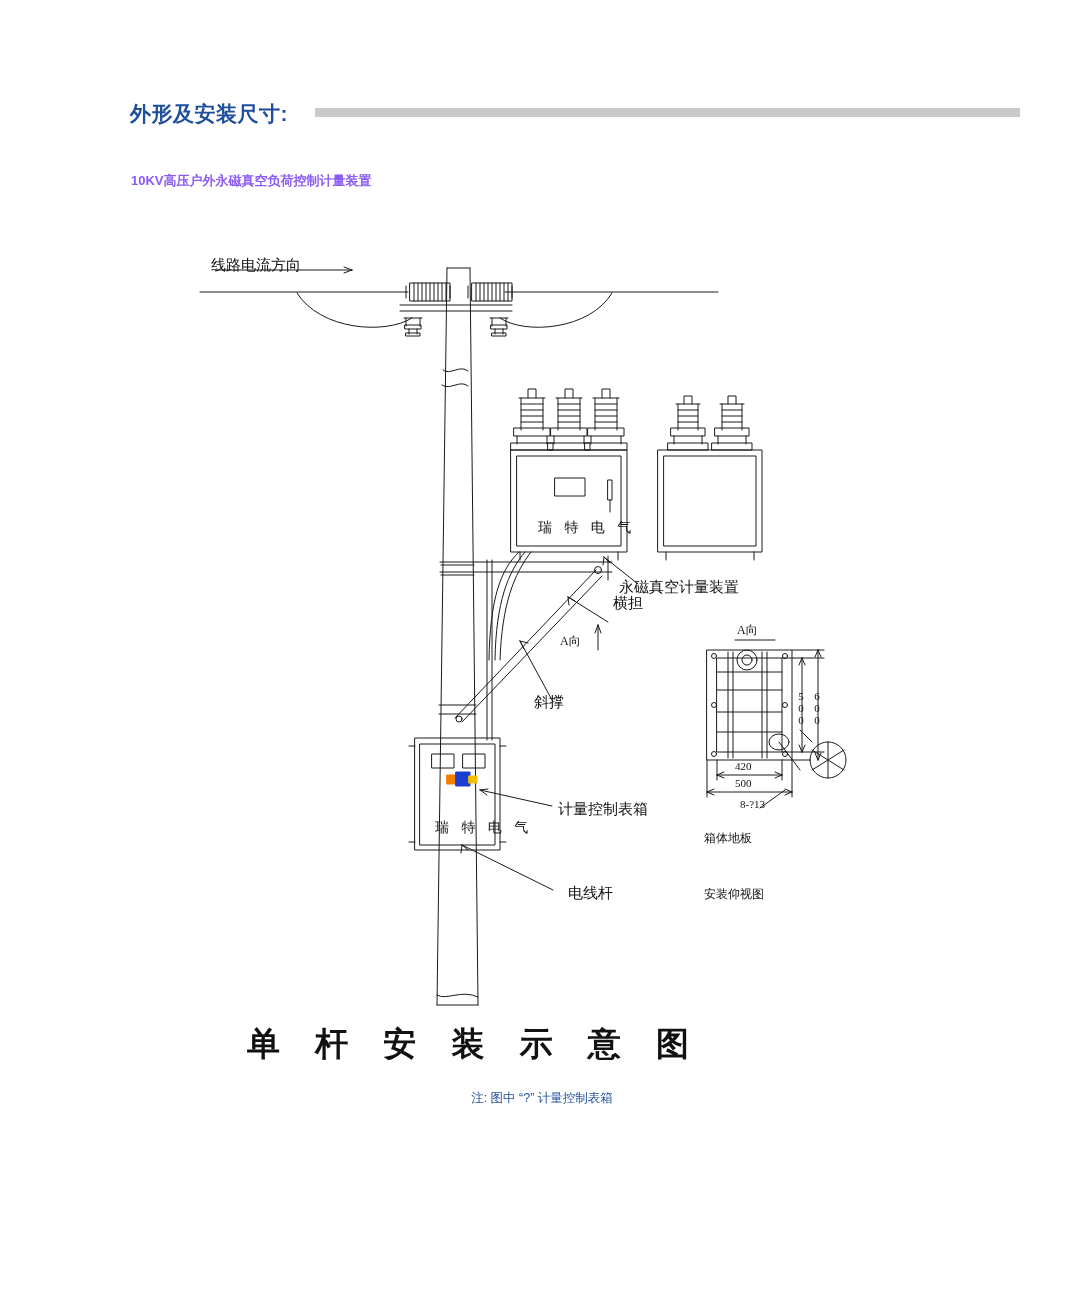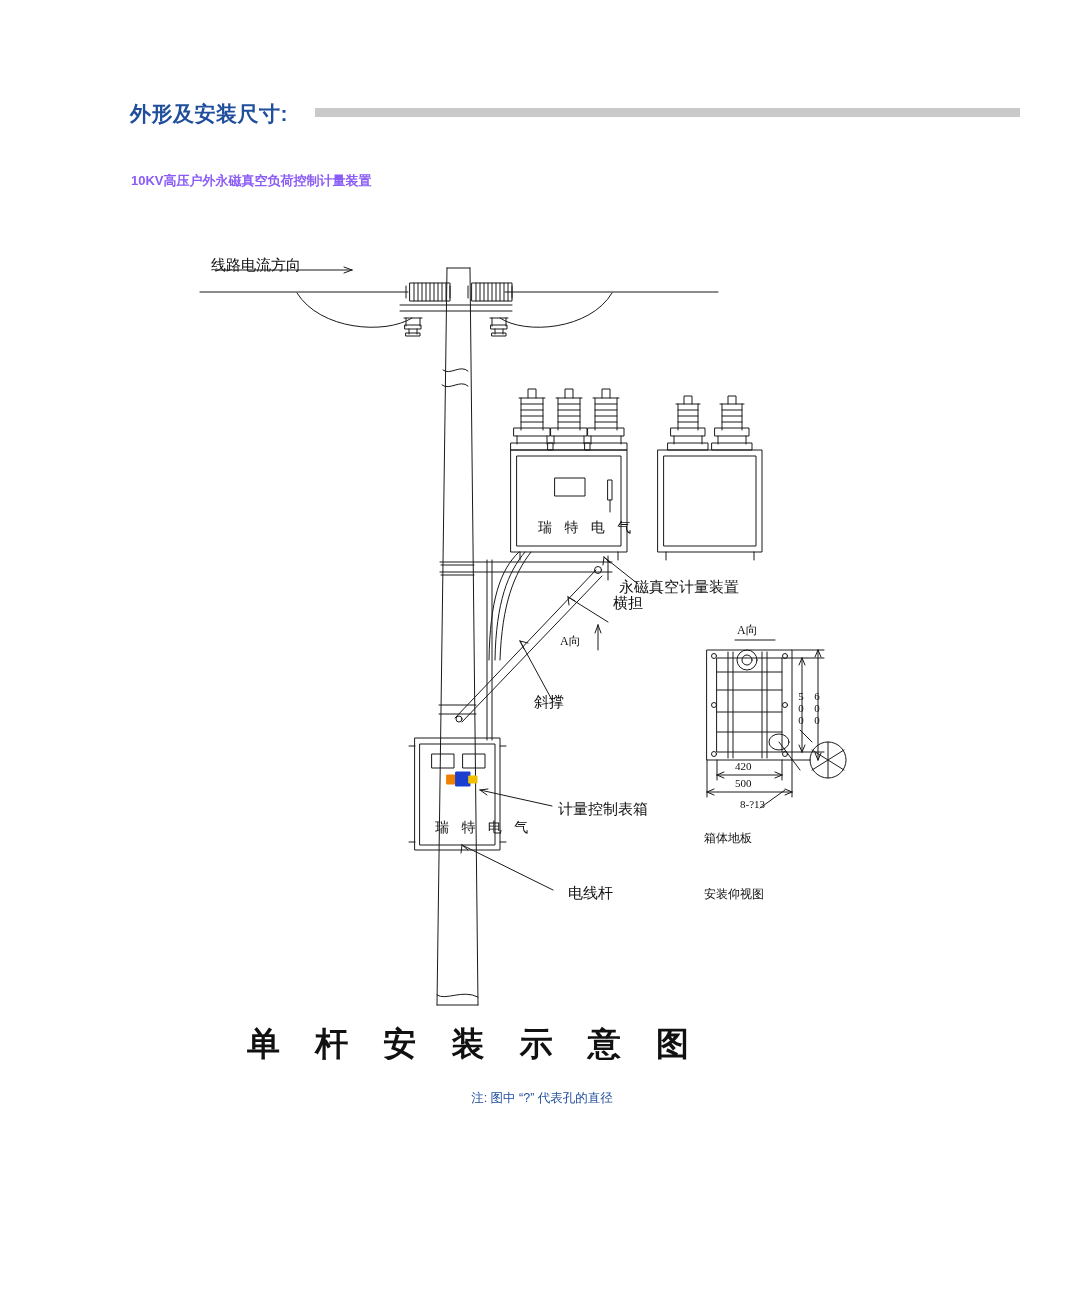--- a/index.html
+++ b/index.html
@@ -388,15 +388,15 @@
   <div class="dimtxt vert" style="left:795px; top:690px;">500</div>
   <div class="dimtxt vert" style="left:811px; top:690px;">600</div>
   <div class="dimtxt" style="left:735px; top:760px;">420</div>
   <div class="dimtxt" style="left:735px; top:777px;">500</div>
   <div class="dimtxt" style="left:740px; top:798px;">8-?13</div>
 
   <div class="lbl lbl-small" style="left:704px; top:830px;">箱体地板</div>
   <div class="lbl lbl-small" style="left:704px; top:850px;margin-top:36px;">安装仰视图</div>
 
   <div class="big-caption">单 杆 安 装 示 意 图</div>
-  <div class="note">注: 图中 “?” 代表孔的直径</div>
+  <div class="note">注: 图中 “?” 计量控制表箱</div>
 
 </div>
 
 </body></html>

